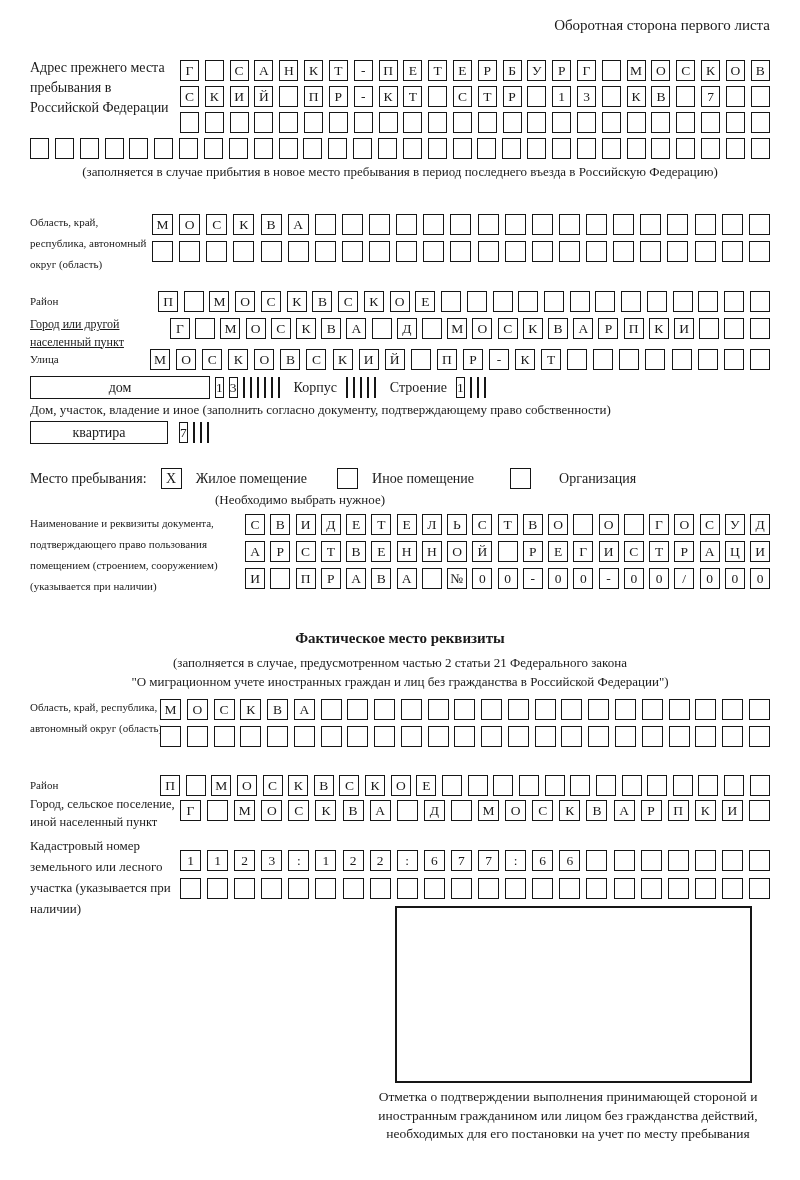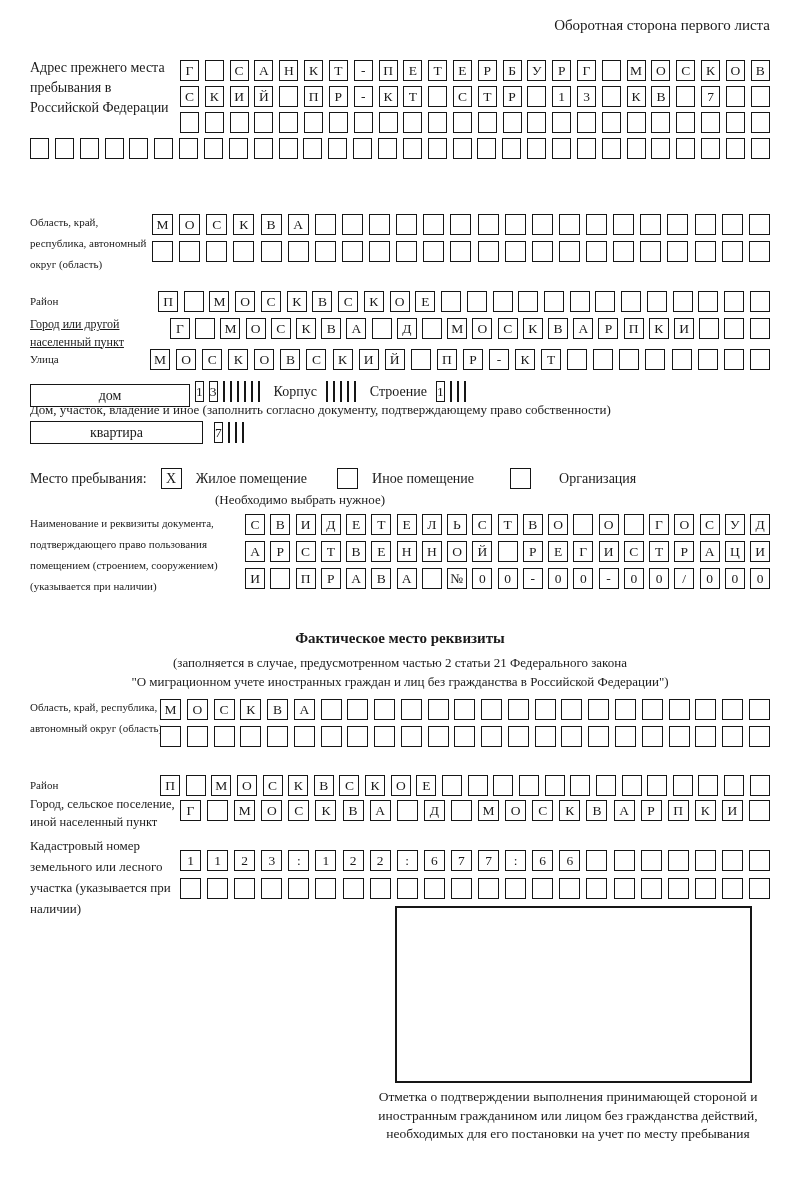--- a/index.html
+++ b/index.html
@@ -150,20 +150,21 @@
       <span class="cell"></span>
       <span class="cell"></span>
       <span class="cell"></span>
       <span class="cell"></span>
       <span class="cell"></span>
       <span class="cell"></span>
       <span class="cell"></span>
       <span class="cell"></span>
       <span class="cell"></span>
     </div>
+  <div class="abs cap cap-c" style="top:164px;">(заполняется в случае прибытия в новое место пребывания в период последнего въезда в Российскую Федерацию)</div>
 
 
   <div class="abs lbl-sm" style="top:212px;left:30px;width:118px;">Область, край, республика, автономный округ (область)</div>
   <div class="abs boxrow cw21" style="top:214px;left:152px;width:618px;">
       <span class="cell">М</span>
       <span class="cell">О</span>
       <span class="cell">С</span>
       <span class="cell">К</span>
       <span class="cell">В</span>
       <span class="cell">А</span>
@@ -289,21 +290,21 @@
       <span class="cell"></span>
       <span class="cell"></span>
       <span class="cell"></span>
       <span class="cell"></span>
       <span class="cell"></span>
       <span class="cell"></span>
       <span class="cell"></span>
     </div>
 
   <div class="abs inline-row gaprow" style="top:376px;left:30px;width:740px;">
-    <div class="wbox" style="width:160px;margin-top:8px;">дом</div>
+    <div class="wbox" style="width:180px;">дом</div>
     <div class="inline-row gaprow">
         <span class="cell">1</span>
         <span class="cell">3</span>
         <span class="cell"></span>
         <span class="cell"></span>
         <span class="cell"></span>
         <span class="cell"></span>
         <span class="cell"></span>
         <span class="cell"></span>
       </div>
@@ -319,21 +320,21 @@
     <div class="inline-row gaprow">
         <span class="cell">1</span>
         <span class="cell"></span>
         <span class="cell"></span>
         <span class="cell"></span>
       </div>
   </div>
   <div class="abs cap" style="top:402px;left:30px;">Дом, участок, владение и иное (заполнить согласно документу, подтверждающему право собственности)</div>
 
   <div class="abs inline-row gaprow" style="top:421px;left:30px;">
-    <div class="wbox" style="width:173px;margin-right:6px;">квартира</div>
+    <div class="wbox" style="width:138px;margin-right:6px;">квартира</div>
     <div class="inline-row gaprow">
         <span class="cell">7</span>
         <span class="cell"></span>
         <span class="cell"></span>
         <span class="cell"></span>
       </div>
   </div>
 
   <div class="abs cap note-c" style="top:492px;left:150px;width:300px;">(Необходимо выбрать нужное)</div>
   <div class="abs inline-row" style="top:468px;left:30px;gap:14px;">

